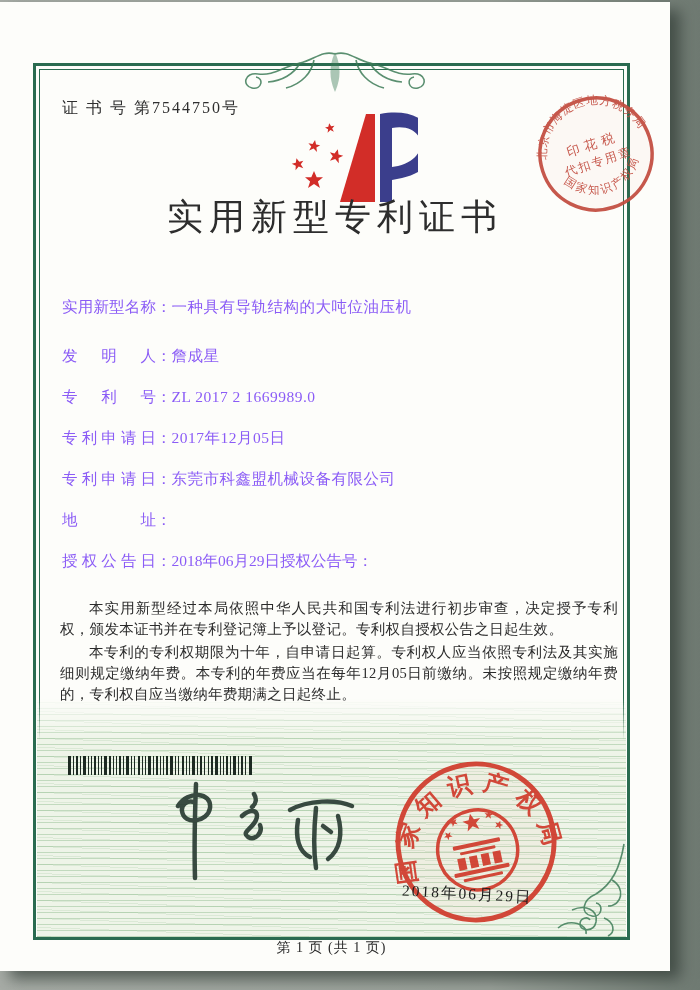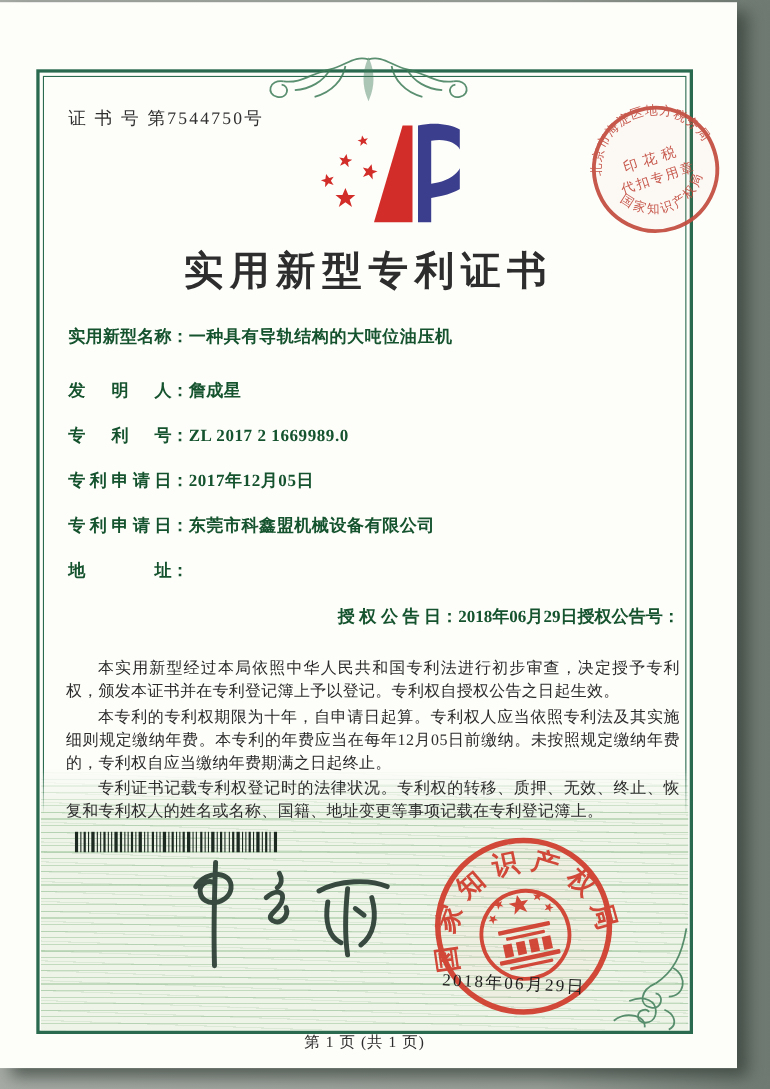--- a/index.html
+++ b/index.html
@@ -28,33 +28,33 @@
     background-image:
       repeating-linear-gradient(0deg, rgba(120,175,120,.38) 0 1px, transparent 1px 6px),
       repeating-linear-gradient(2deg, rgba(120,175,120,.16) 0 1px, transparent 1px 9px);
     -webkit-mask-image:linear-gradient(180deg,transparent 0,#000 42px);
             mask-image:linear-gradient(180deg,transparent 0,#000 42px);
   }
   .cert-no{position:absolute;left:62px;top:96px;font-size:16px;color:#2f2f2f;letter-spacing:2px;}
   .logo{position:absolute;left:282px;top:106px;width:136px;height:100px;}
   .tax-stamp{position:absolute;left:532px;top:88px;width:128px;height:128px;transform:rotate(-18deg);opacity:.92;}
   .title{
-    position:absolute;left:0;top:220px;width:670px;text-align:center;
-    font-size:36px;font-weight:700;color:#2d2d2d;letter-spacing:6px;
-  }
-  .fields{position:absolute;left:62px;top:292px;width:556px;font-size:15.5px;color:#14532d;font-weight:bold;}
+    position:absolute;left:0;top:191px;width:670px;text-align:center;
+    font-size:36px;font-weight:400;color:#2d2d2d;letter-spacing:6px;
+  }
+  .fields{position:absolute;left:62px;top:292px;width:556px;font-size:15.5px;color:#8b5cf6;}
   .frow{display:flex;align-items:flex-start;line-height:26px;margin-bottom:15px;}
   .frow.first{margin-bottom:23px;}
   .flabel{
     display:inline-block;width:94px;flex:0 0 94px;
     text-align:justify;text-align-last:justify;
   }
   .fcolon{flex:0 0 auto;}
   .fvalue{flex:1;letter-spacing:.5px;}
-  .grant-row{display:flex;justify-content:flex-end;margin-top:6px;line-height:26px;}
+  .grant-row{display:flex;justify-content:flex-start;margin-top:6px;line-height:26px;}
   .grant-cell{display:flex;}
   .grant-cell .flabel{width:94px;flex:0 0 94px;}
   .paragraphs{
     position:absolute;left:60px;top:596px;width:558px;
     font-size:14.5px;line-height:21px;color:#2b2b2b;text-align:justify;letter-spacing:.3px;
   }
   .paragraphs p{margin:0 0 2px 0;text-indent:2em;}
   .barcode{position:absolute;left:68px;top:754px;width:184px;height:19px;}
   .director{position:absolute;left:84px;top:800px;font-size:17px;color:#222;letter-spacing:3px;line-height:33px;}
   .signature{position:absolute;left:150px;top:776px;width:220px;height:108px;}
@@ -173,21 +173,20 @@
       <span class="grant-cell">
         <span>授权公告号</span>
           <span>：</span>
       </span>
     </div>
   </div>
 
   <div class="paragraphs">
     <p>本实用新型经过本局依照中华人民共和国专利法进行初步审查，决定授予专利权，颁发本证书并在专利登记簿上予以登记。专利权自授权公告之日起生效。</p>
     <p>本专利的专利权期限为十年，自申请日起算。专利权人应当依照专利法及其实施细则规定缴纳年费。本专利的年费应当在每年12月05日前缴纳。未按照规定缴纳年费的，专利权自应当缴纳年费期满之日起终止。</p>
-    <p>专利证书记载专利权登记时的法律状况。专利权的转移、质押、无效、终止、恢复和专利权人的姓名或名称、国籍、地址变更等事项记载在专利登记簿上。</p>
   </div>
 
   <svg class="barcode" viewBox="0 0 184 19" preserveAspectRatio="none">
     <g fill="#1d2a22">
       <rect x="0" width="3" height="19"></rect>
         <rect x="5" width="1" height="19"></rect>
         <rect x="8" width="2" height="19"></rect>
       <rect x="12" width="1" height="19"></rect>
         <rect x="15" width="3" height="19"></rect>
         <rect x="20" width="1" height="19"></rect>

